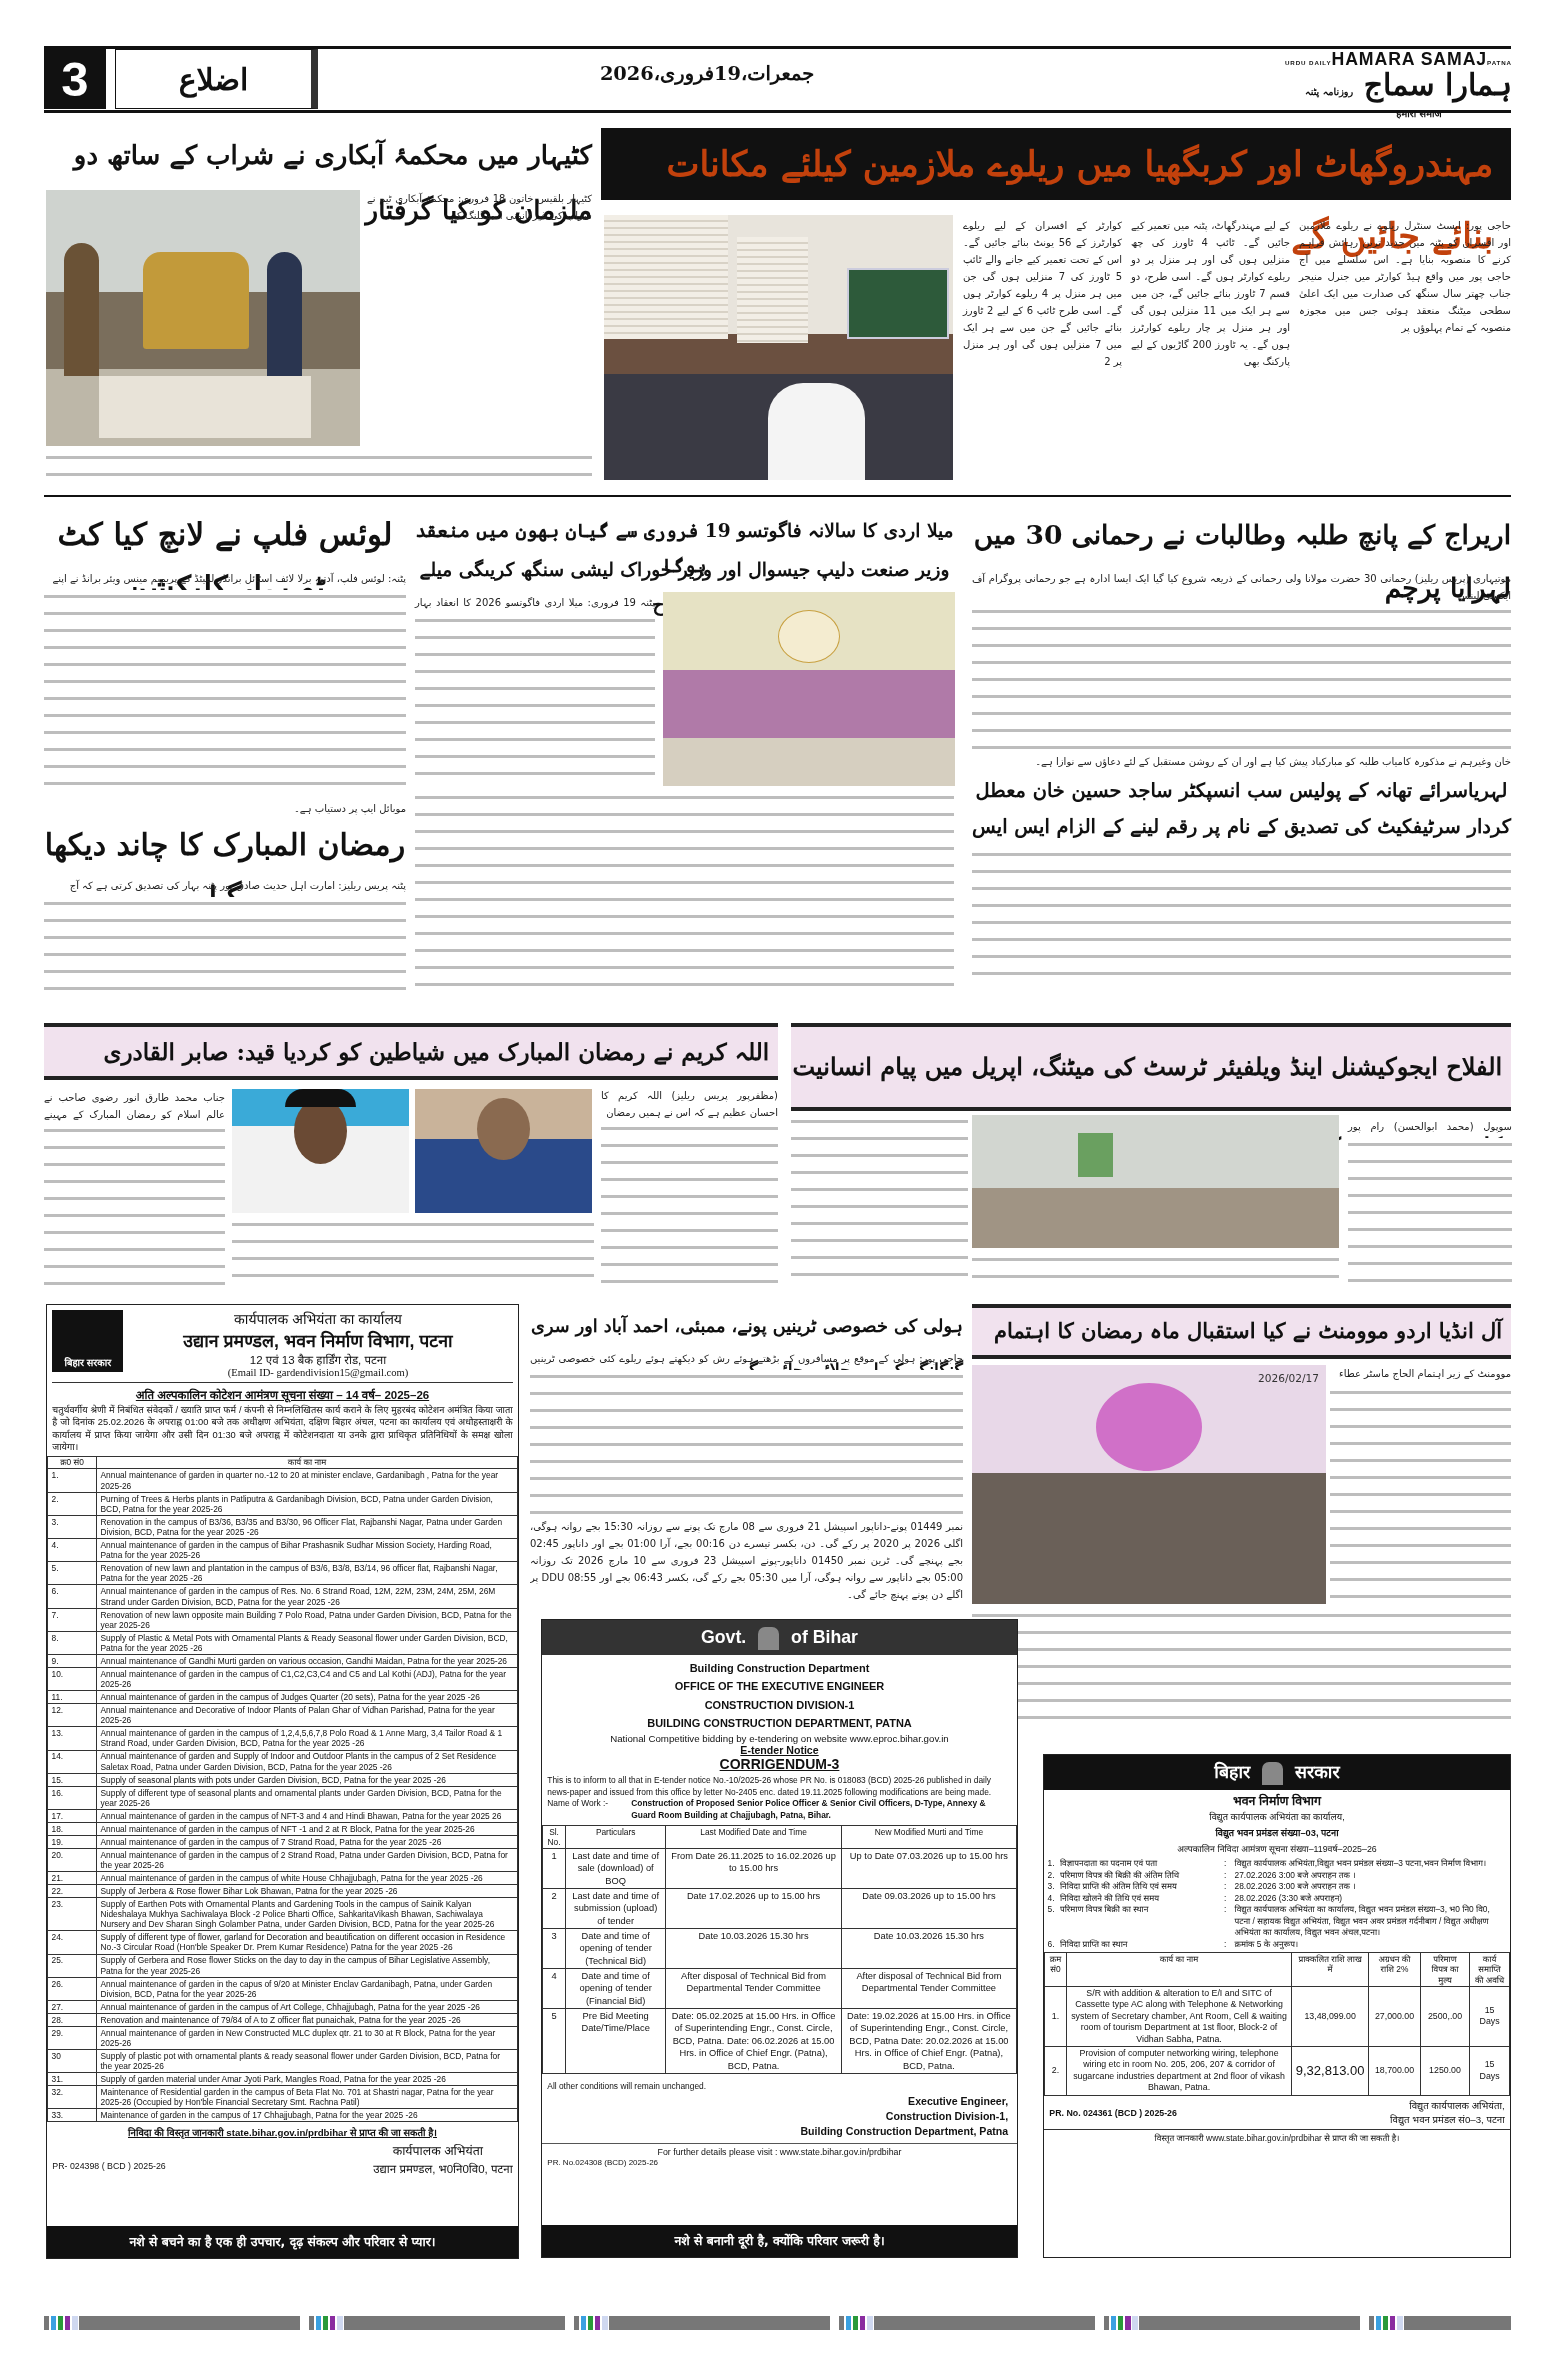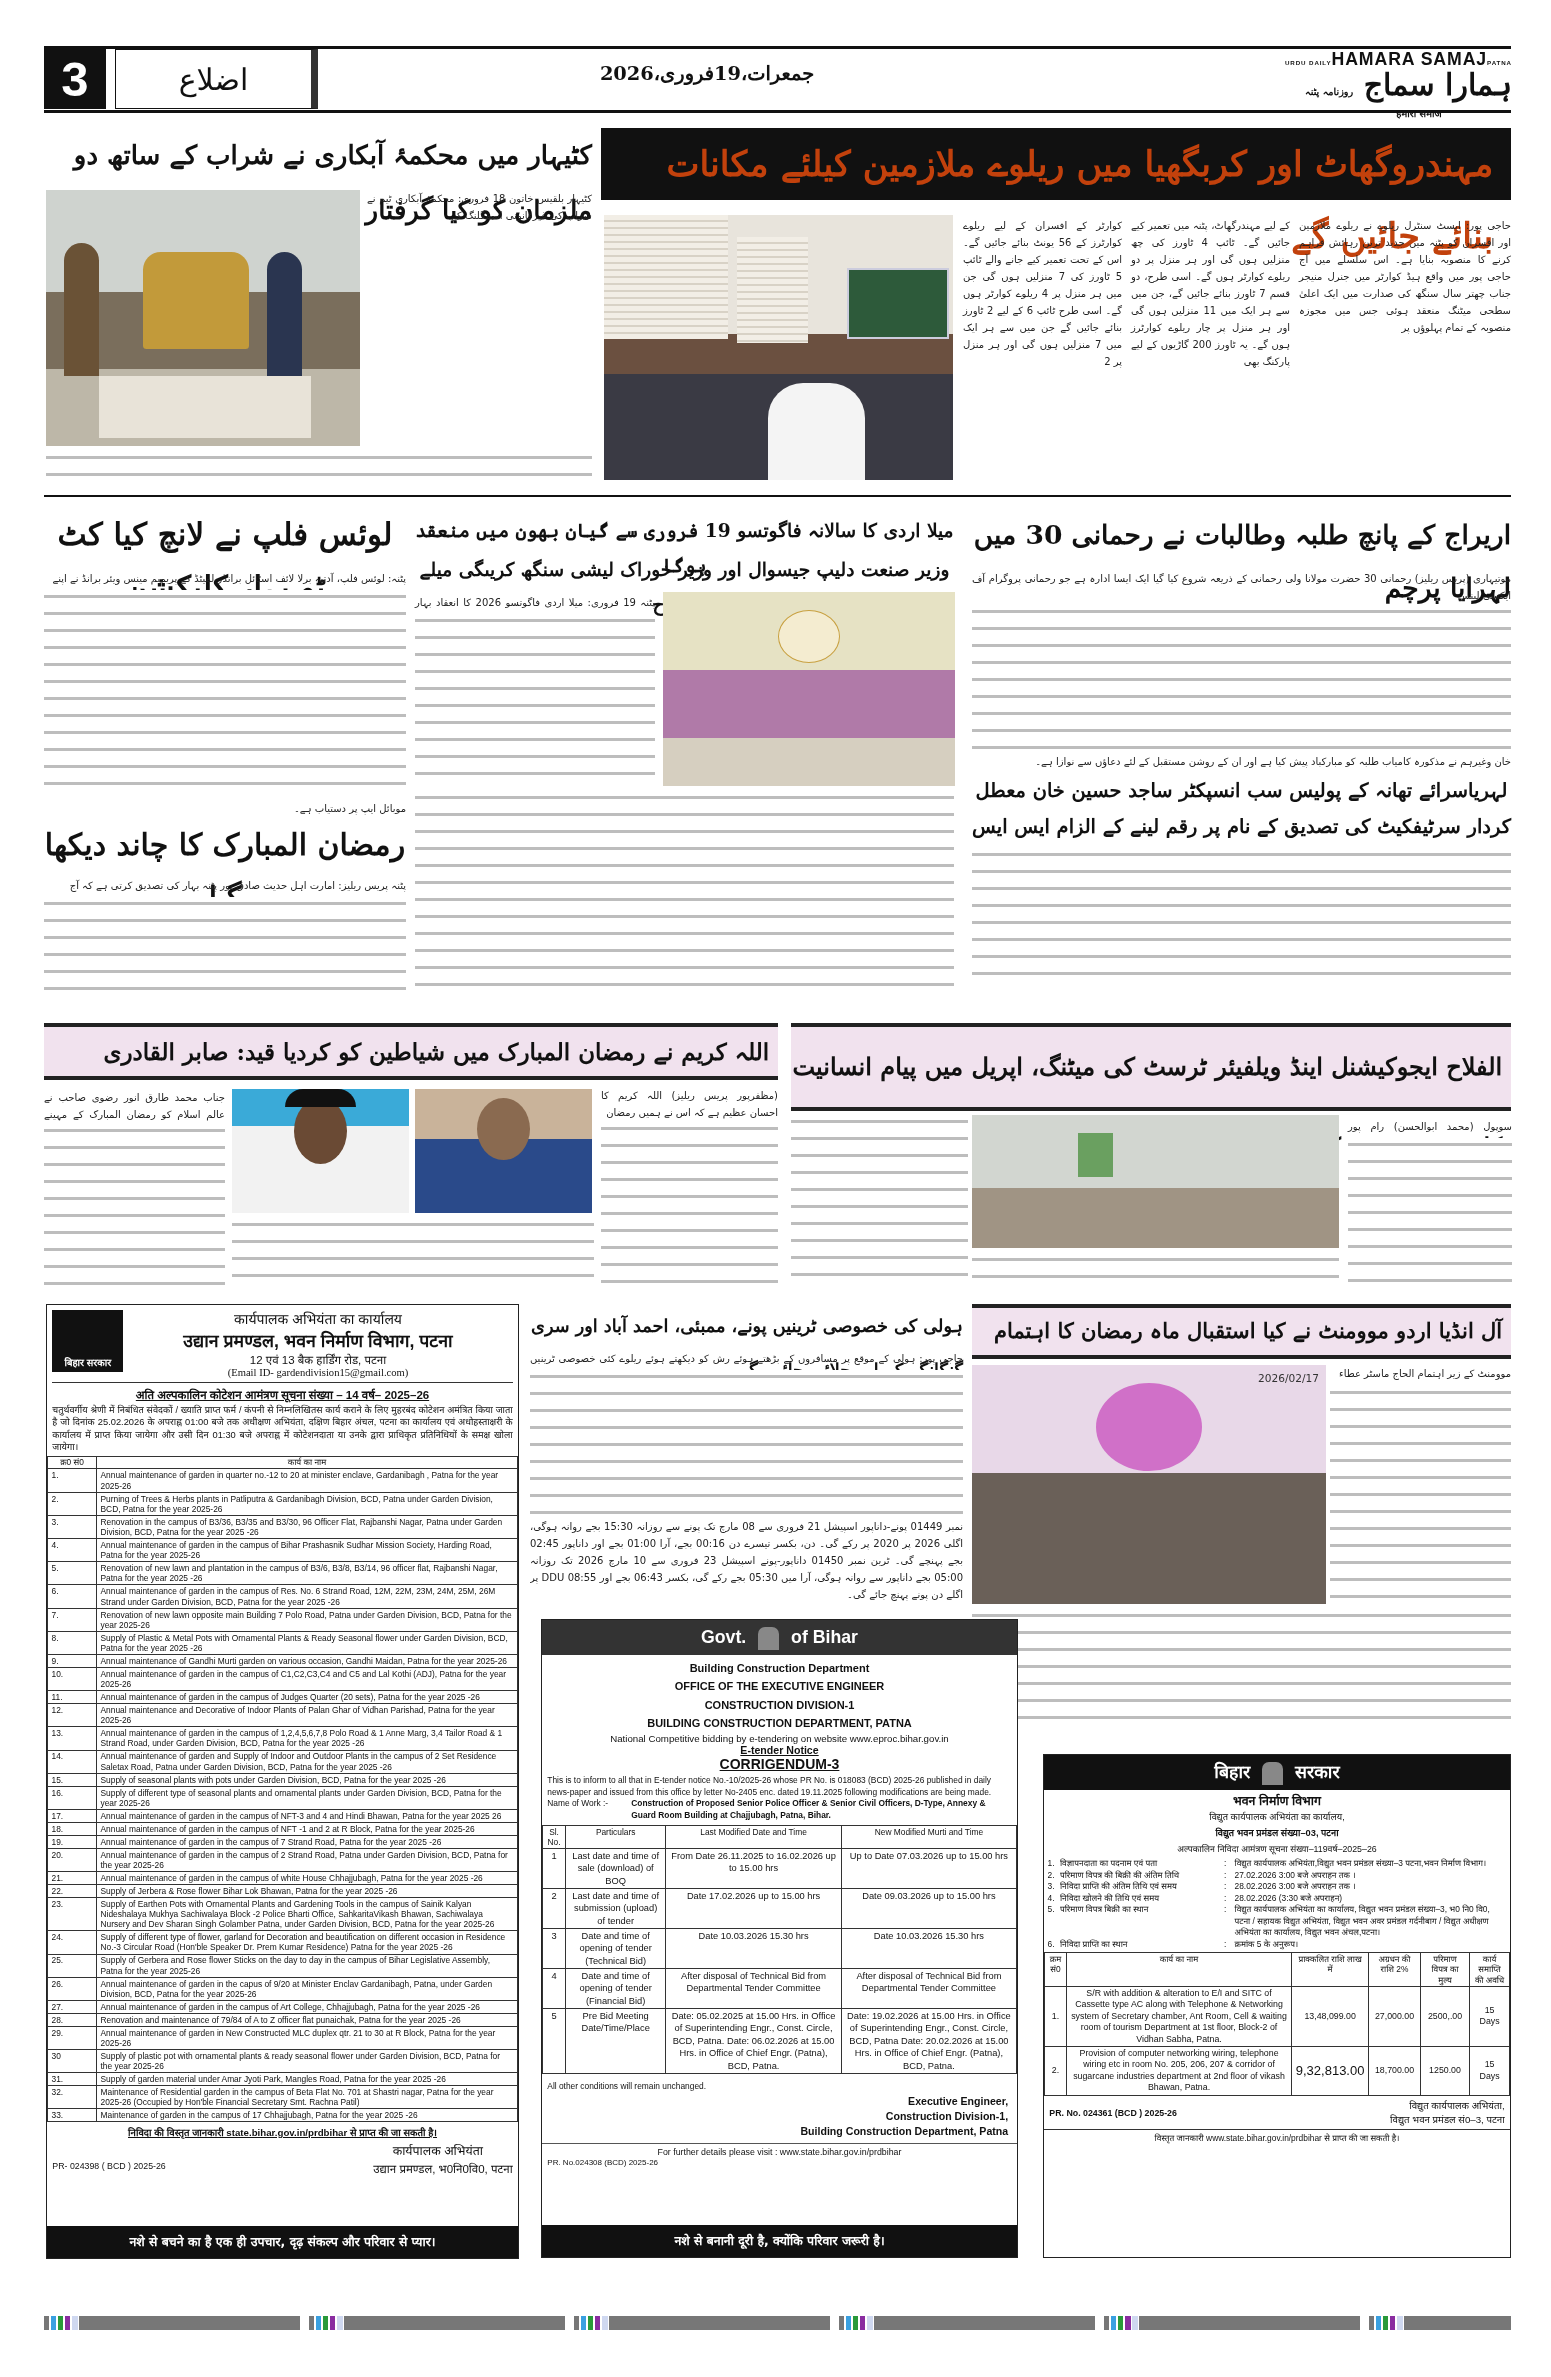--- a/index.html
+++ b/index.html
@@ -7,21 +7,21 @@
 .abs{position:absolute}
 .rtl{direction:rtl;text-align:right}
 .urdu-h{font-family:"DejaVu Serif",serif;font-weight:bold;color:#111}
 .body-txt{font-family:"DejaVu Sans",sans-serif;font-size:10px;line-height:17px;color:#222;direction:rtl;text-align:justify}
 .fake-lines{background:repeating-linear-gradient(#fff 0 5.3px,#bdbdbd 5.3px 8px,#fff 8px 17px)}
 .photo{background:#888;overflow:hidden}
 .rule{background:#111}
 
 #masthead{left:44px;top:46px;width:1467px;height:67px;border-top:3.5px solid #111;border-bottom:3.5px solid #111}
 #page-no{left:44px;top:49px;width:62px;height:60px;background:#111;color:#fff;font-size:49px;font-weight:bold;display:flex;align-items:center;justify-content:center;font-family:"Liberation Sans",sans-serif}
-#section-box{left:115px;top:49px;width:203px;height:60px;border:1.8px solid #111;border-right:7px solid #333;display:flex;align-items:center;justify-content:center;font-size:30px;font-weight:normal;font-family:"DejaVu Serif",serif}
+#section-box{left:115px;top:49px;width:203px;height:60px;border:1.8px solid #111;border-right:7px solid #333;display:flex;align-items:center;justify-content:center;font-size:30px;font-weight:bold;font-family:"DejaVu Serif",serif}
 #date{left:442px;top:62px;width:530px;text-align:center;font-size:19.4px;font-weight:bold;direction:rtl}
 #logo{left:1273px;top:49px;width:239px;height:64px;text-align:right}
 #logo .en{font-family:"Liberation Sans",sans-serif;font-weight:900;font-size:17.7px;letter-spacing:0.9px}
 #logo .ur{font-family:"DejaVu Serif",serif;font-weight:900;font-size:30px;line-height:30px}
 #logo .hi{font-size:9.7px;font-weight:bold}
 
 .black-head{background:#111;color:#fff}
 .notice{border:1.8px solid #222;background:#fff;font-family:"Liberation Sans",sans-serif}
 .notice table{border-collapse:collapse;width:100%}
 .notice td,.notice th{border:0.9px solid #333;font-size:8.4px;padding:0.9px 3.5px;vertical-align:top;font-weight:normal;line-height:10.2px}

